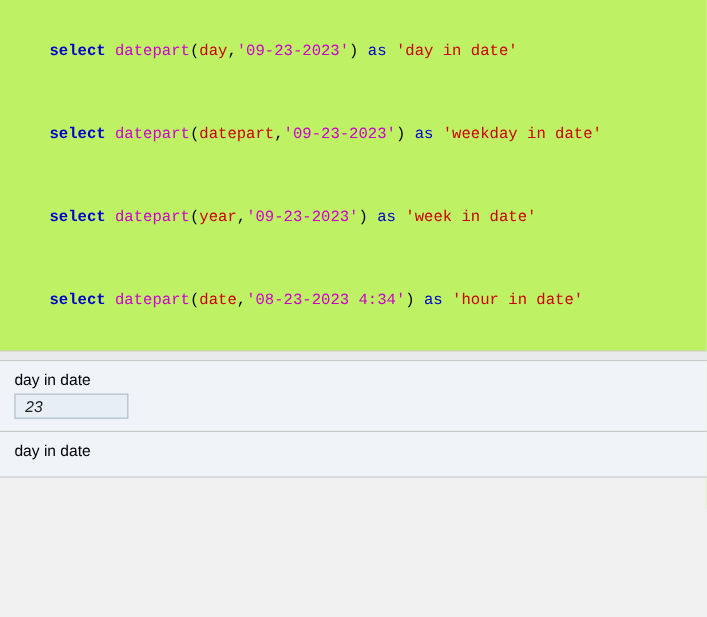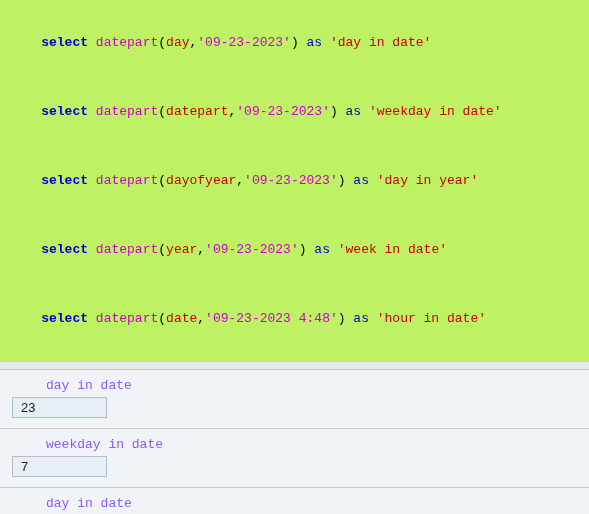--- a/index.html
+++ b/index.html
@@ -38,75 +38,68 @@
       background: #f0f4f8;
       padding: 0;
     }
 
     .result-group {
       padding: 8px 12px 10px 12px;
       border-bottom: 1px solid #c8c8c8;
     }
 
     .result-label {
-      font-family: Liberation Mono, monospace;
+      font-family: Liberation Sans, sans-serif;
       font-size: 13px;
-      color: #8b5cf6;
+      color: #000000;
       margin-bottom: 4px;
-      margin-left: 34px;
     }
 
     .result-value {
       display: inline-block;
       background: #e8eef5;
       border: 1px solid #b0bec8;
       font-family: Arial, sans-serif;
       font-size: 13px;
       color: #222;
       padding: 2px 8px;
       min-width: 90px;
       width: 95px;
+      font-style: italic;
     }
 
     .spacer {
       height: 8px;
       background: #e8eaec;
       border-bottom: 1px solid #c8c8c8;
     }
   </style>
 </head>
 <body>
 
 <div class="code-section">
   <div class="code-line">
     <span class="kw-select">select</span> <span class="kw-datepart">datepart</span>(<span class="kw-part">day</span>,<span class="kw-string">'09-23-2023'</span>) <span class="kw-as">as</span> <span class="kw-alias">'day in date'</span>
   </div>
   <div class="code-line">
     <span class="kw-select">select</span> <span class="kw-datepart">datepart</span>(<span class="kw-part">datepart</span>,<span class="kw-string">'09-23-2023'</span>) <span class="kw-as">as</span> <span class="kw-alias">'weekday in date'</span>
   </div>
   <div class="code-line">
-    <span class="kw-select">select</span> <span class="kw-datepart">datepart</span>(<span class="kw-part">dayofyear</span>,<span class="kw-string">'09-23-2023'</span>) <span class="kw-as">as</span> <span class="kw-alias">'day in year'</span>
-  </div>
-  <div class="code-line">
     <span class="kw-select">select</span> <span class="kw-datepart">datepart</span>(<span class="kw-part">year</span>,<span class="kw-string">'09-23-2023'</span>) <span class="kw-as">as</span> <span class="kw-alias">'week in date'</span>
   </div>
   <div class="code-line">
-    <span class="kw-select">select</span> <span class="kw-datepart">datepart</span>(<span class="kw-part">date</span>,<span class="kw-string">'09-23-2023 4:48'</span>) <span class="kw-as">as</span> <span class="kw-alias">'hour in date'</span>
+    <span class="kw-select">select</span> <span class="kw-datepart">datepart</span>(<span class="kw-part">date</span>,<span class="kw-string">'08-23-2023 4:34'</span>) <span class="kw-as">as</span> <span class="kw-alias">'hour in date'</span>
   </div>
 </div>
 
 <div class="spacer"></div>
 
 <div class="results-section">
   <div class="result-group">
     <div class="result-label">day in date</div>
     <div class="result-value">23</div>
   </div>
   <div class="result-group">
-    <div class="result-label">weekday in date</div>
-    <div class="result-value">7</div>
-  </div>
-  <div class="result-group">
     <div class="result-label">day in date</div>
 
   </div>
 
 </div>
 
 </body></html>

